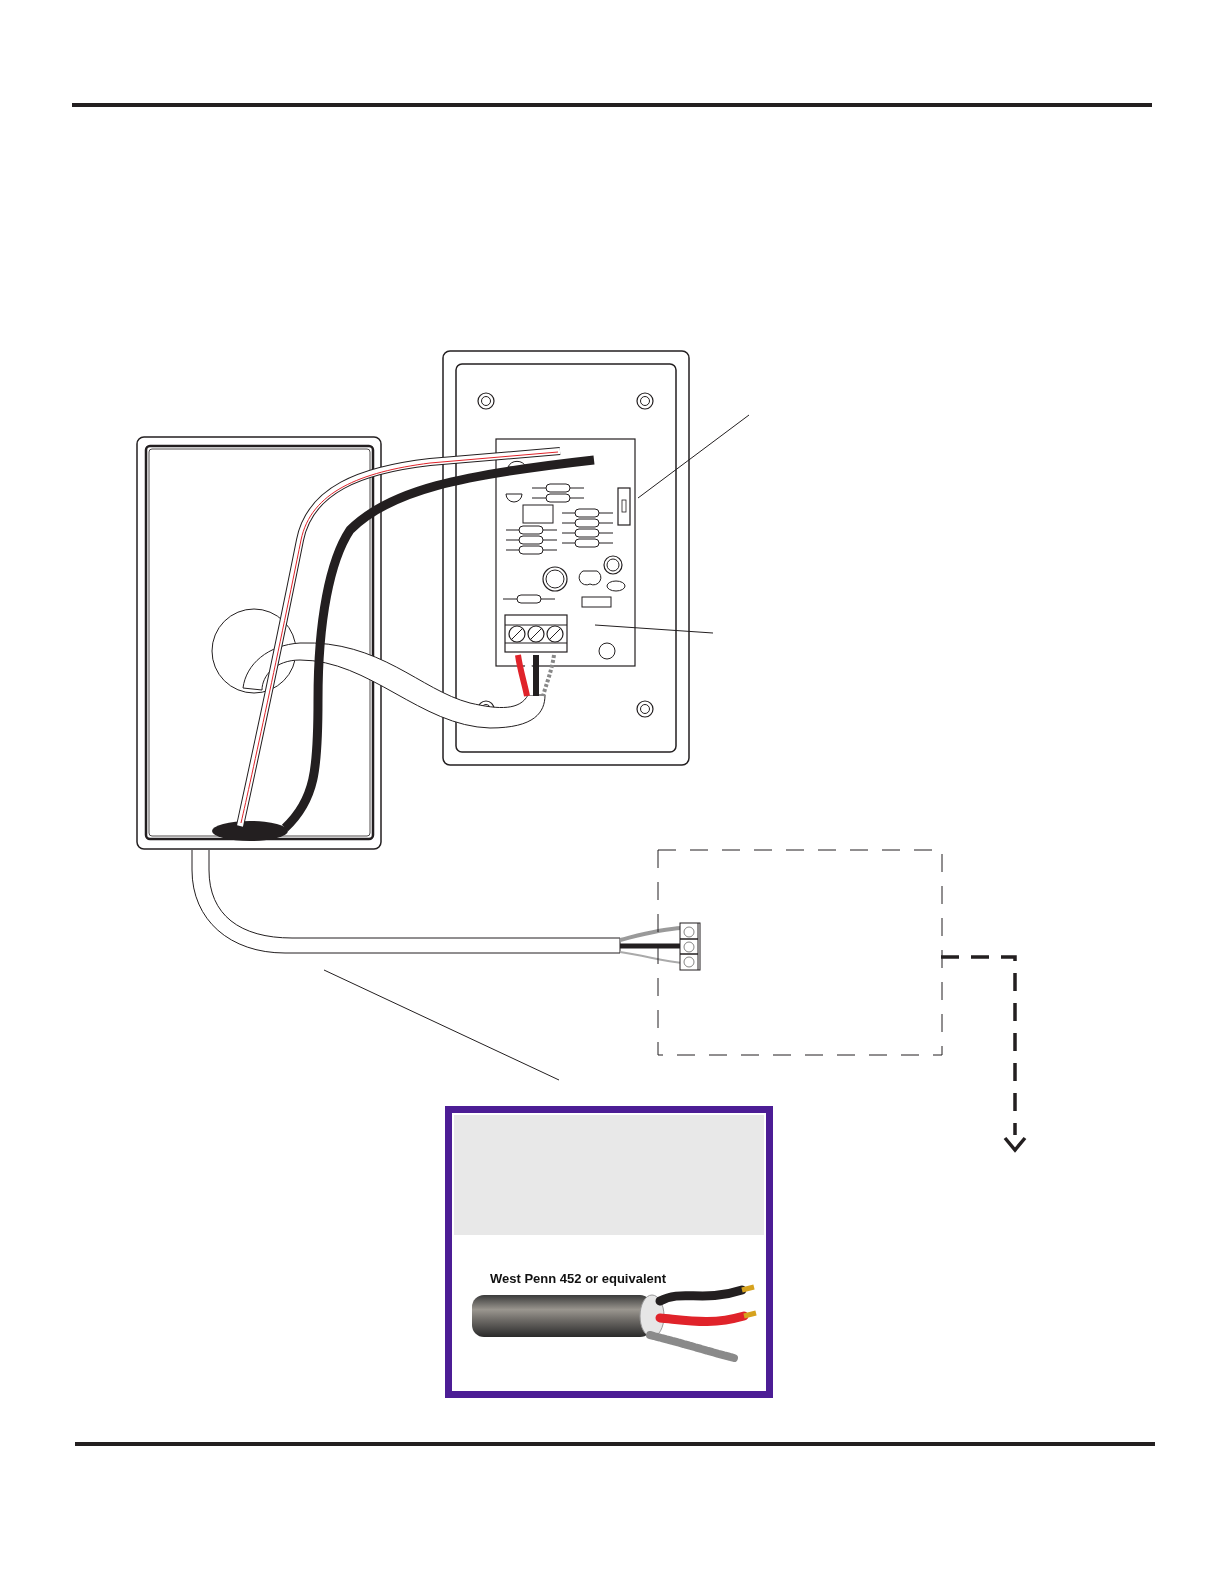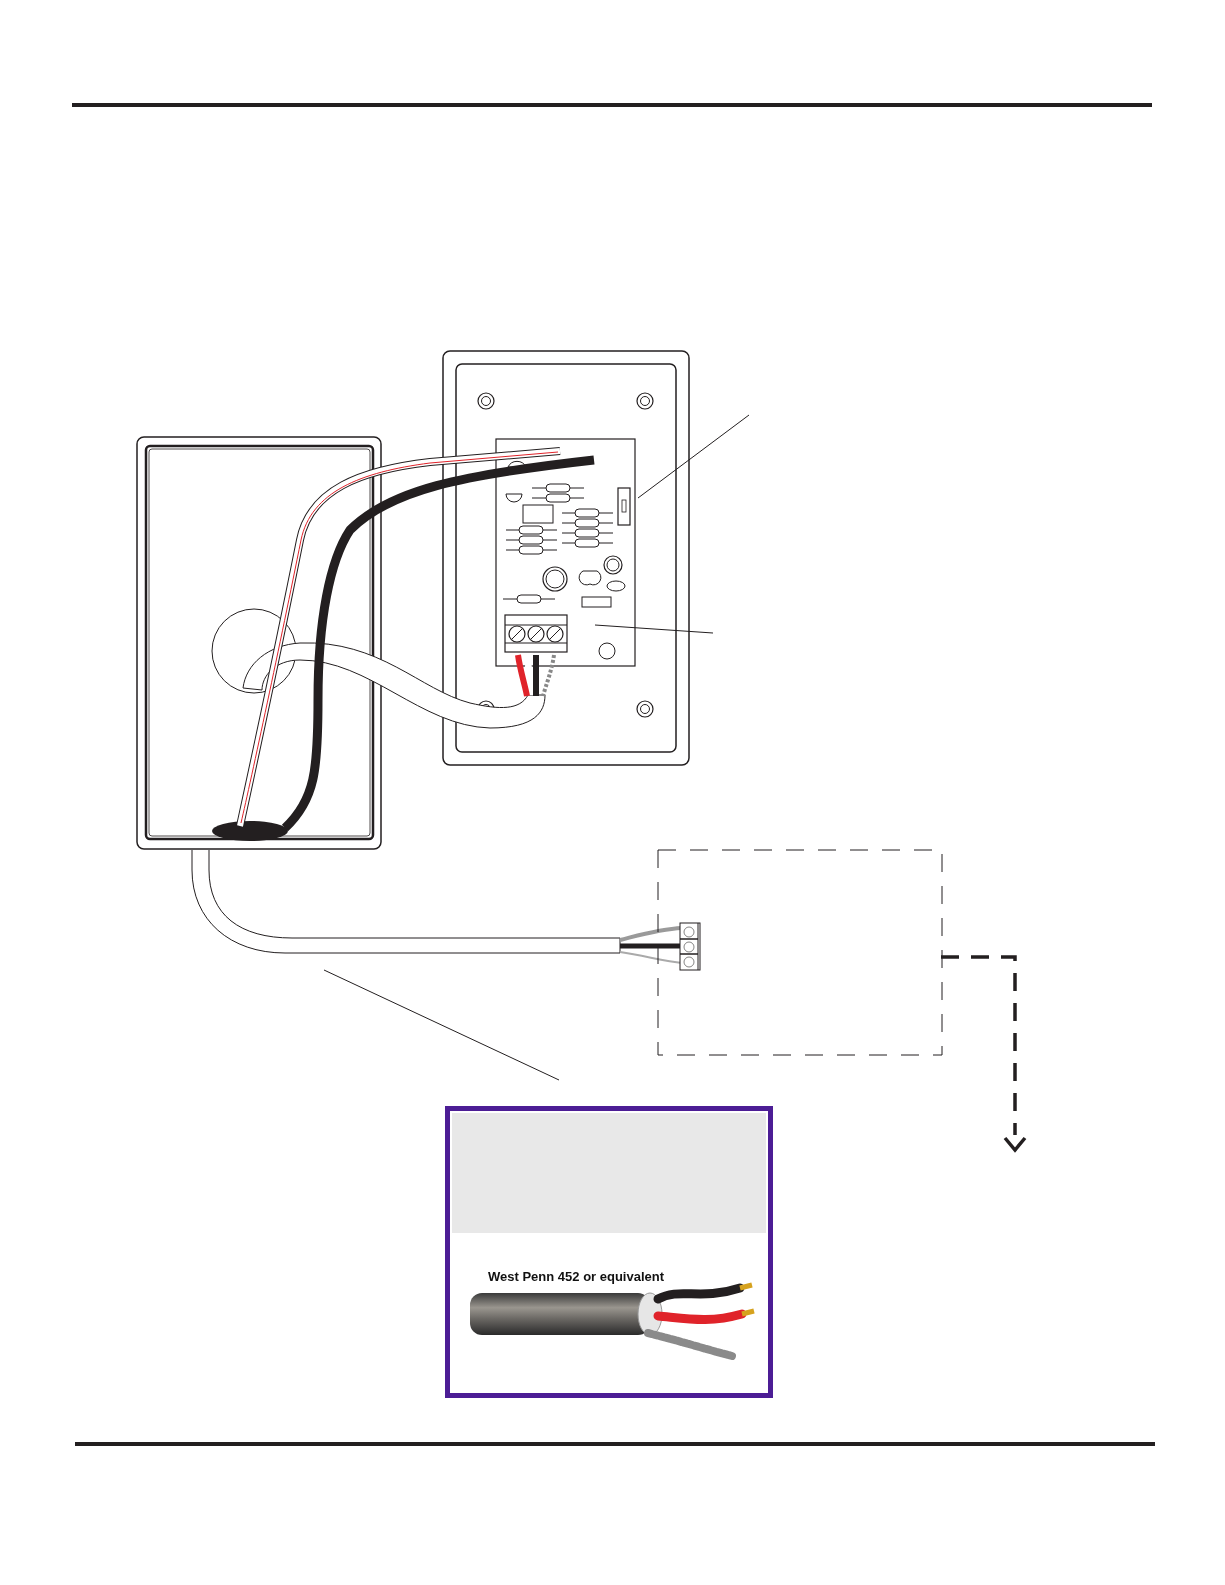--- a/index.html
+++ b/index.html
@@ -1,21 +1,21 @@
 <!DOCTYPE html>
 <html><head>
 <meta charset="utf-8">
 <style>
   html, body { margin:0; padding:0; background:#ffffff; }
   body { width:1225px; height:1585px; position:relative; overflow:hidden; font-family:"Liberation Sans", sans-serif; }
   .rule { position:absolute; background:#231f20; height:4px; }
   #top-rule { left:72px; top:103px; width:1080px; }
   #bottom-rule { left:75px; top:1442px; width:1080px; }
   svg#diagram { position:absolute; left:0; top:0; }
-  #cable-panel { position:absolute; left:445px; top:1106px; width:328px; height:292px; border:5px solid #4c1d95; background:#fff; box-sizing:border-box; }
+  #cable-panel { position:absolute; left:445px; top:1106px; width:328px; height:292px; border:7px solid #4c1d95; background:#fff; box-sizing:border-box; }
   #cable-panel-header { position:absolute; left:2px; top:2px; right:2px; height:120px; background:#e8e8e8; }
   #cable-caption { position:absolute; left:38px; top:158px; font-weight:bold; font-size:13px; color:#111; white-space:nowrap; }
   #cable-svg { position:absolute; left:0; top:0; }
 </style>
 </head>
 <body>
 
 <div class="rule" id="top-rule"></div>
 
 <svg id="diagram" width="1225" height="1585" viewBox="0 0 1225 1585">

